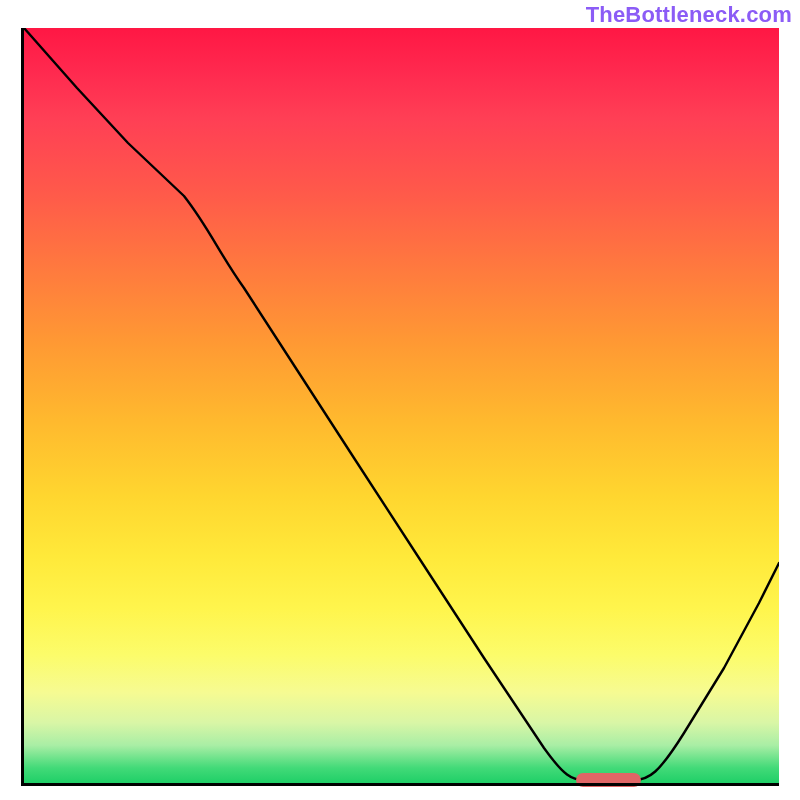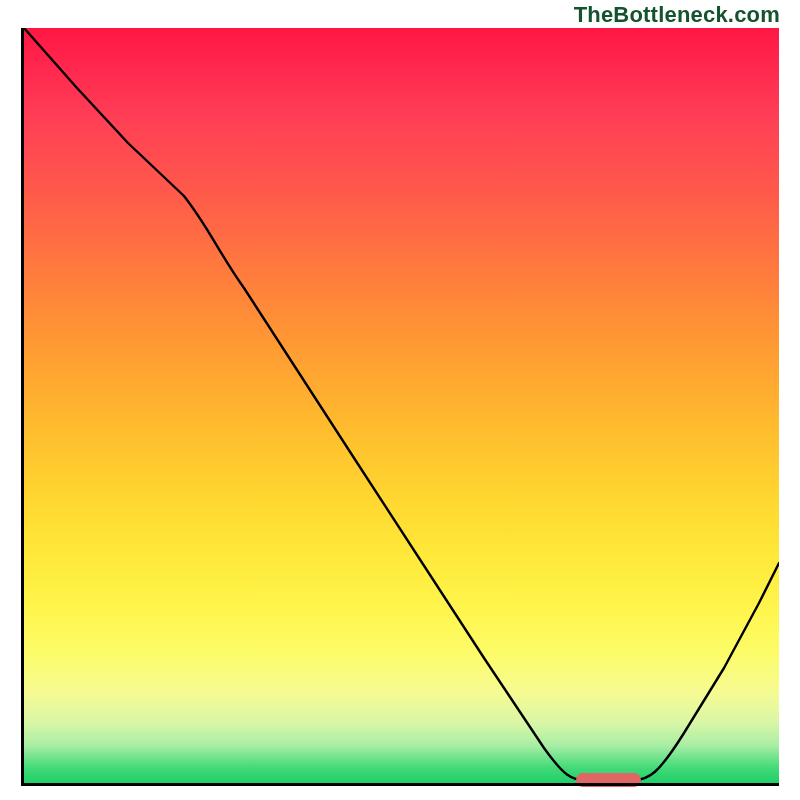--- a/index.html
+++ b/index.html
@@ -11,24 +11,24 @@
     font-family: Arial, Helvetica, sans-serif;
   }
   .wrap {
     position: relative;
     width: 800px;
     height: 800px;
   }
   .watermark {
     position: absolute;
     top: 2px;
-    right: 20px;
+    right: 8px;
     font-size: 22px;
     font-weight: bold;
-    color: #14532d;
+    color: #8b5cf6;
     letter-spacing: 0.2px;
   }
   .plot {
     position: absolute;
     left: 21px;
     top: 28px;
     width: 758px;
     height: 758px;
   }
   .axis-line {

